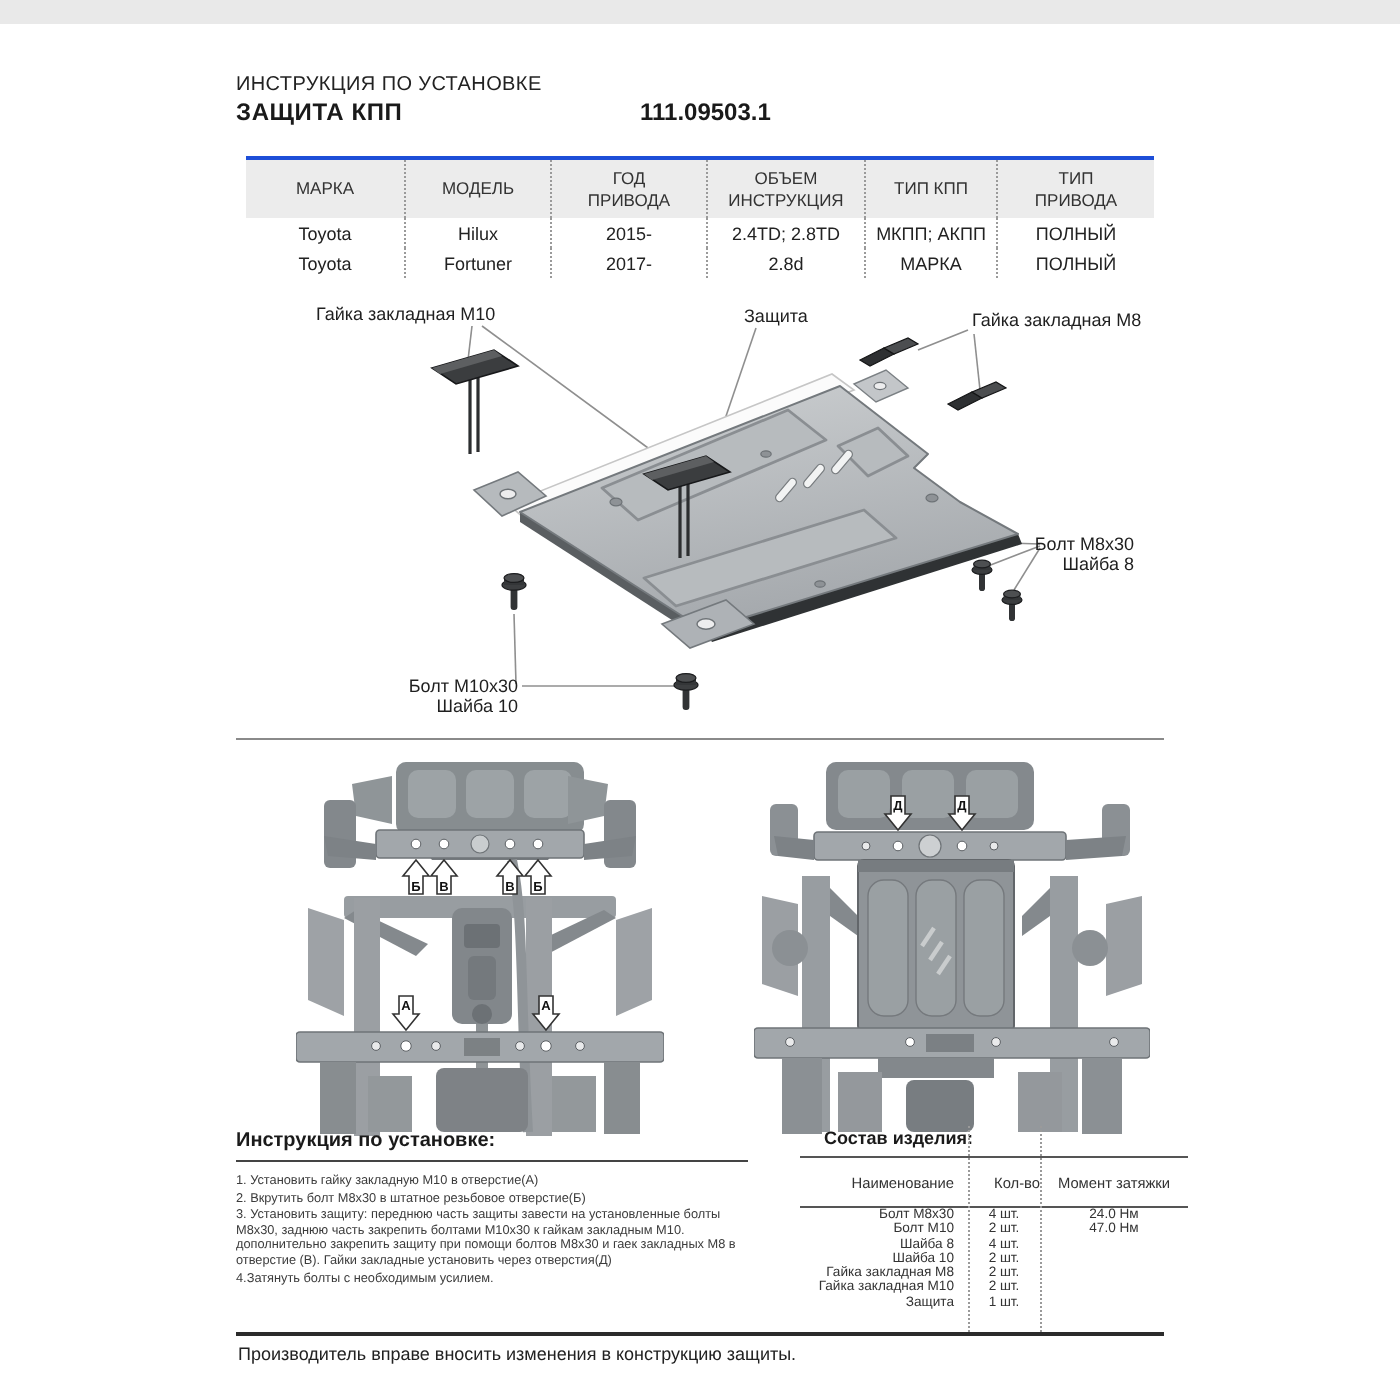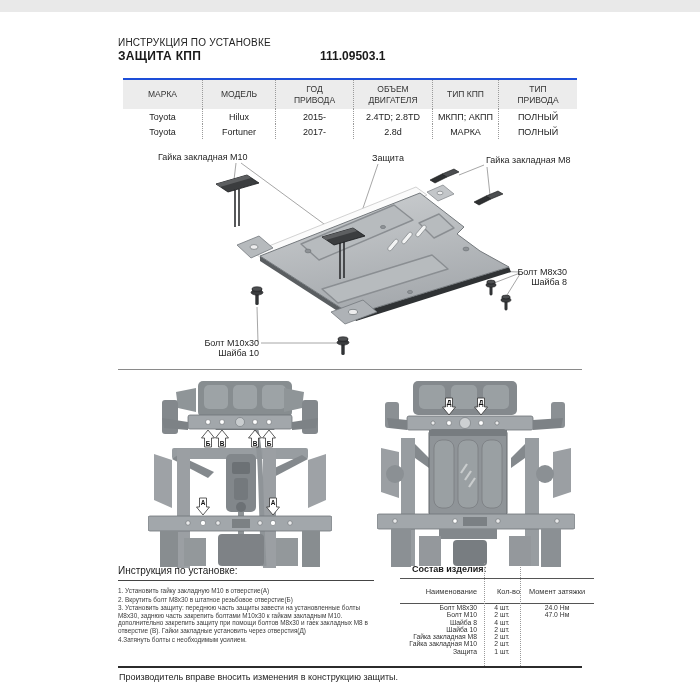--- a/index.html
+++ b/index.html
@@ -15,21 +15,21 @@
             grid-template-columns:79px 73px 78px 79px 66px 79px; }
   .vtable .hcell { background:#ececec; height:29px; display:flex; flex-direction:column; align-items:center; justify-content:center;
                    font-size:8.5px; color:#333; text-align:center; line-height:1.2; }
   .vtable .cell { height:15px; display:flex; align-items:center; justify-content:center; font-size:9px; color:#222; }
   .vtable .hcell + .hcell, .vtable .sep { border-left:1px dotted #9a9a9a; }
   .vtable .cl { border-left:1px dotted #9a9a9a; }
 
   .divider { position:absolute; left:118px; top:357px; width:464px; height:1px; background:#8a8a8a; }
 
   
-  .instr-title { position:absolute; left:118px; top:553px; width:256px; font-size:10px; font-weight:normal;
+  .instr-title { position:absolute; left:118px; top:553px; width:256px; font-size:10px; font-weight:bold;
                  padding-bottom:4px; border-bottom:1px solid #444; }
   .steps { position:absolute; left:118px; top:575px; width:254px; font-size:6.4px; line-height:7.6px; color:#3c3c3c; }
   .steps div { margin-bottom:1px; }
 
   
   .parts { position:absolute; left:400px; top:551px; width:194px; height:103px; }
   .parts .vline { position:absolute; top:0; bottom:0; width:0; border-left:1px dotted #9a9a9a; }
   .parts .vl1 { left:84px; } .parts .vl2 { left:120px; }
   .parts-title { font-size:9px; font-weight:bold; padding:1px 0 4px 12px; }
   .parts-head { display:flex; border-top:1.5px solid #555; border-bottom:1.5px solid #555; height:26px; align-items:center;
@@ -70,21 +70,21 @@
     <div class="hcell">
         <div>МОДЕЛЬ</div>
         <div></div>
       </div>
     <div class="hcell">
         <div>ГОД</div>
         <div>ПРИВОДА</div>
       </div>
     <div class="hcell">
         <div>ОБЪЕМ</div>
-        <div>ДВИГАТЕЛЯ</div>
+        <div>ИНСТРУКЦИЯ</div>
       </div>
     <div class="hcell">
         <div>ТИП КПП</div>
         <div></div>
       </div>
     <div class="hcell">
         <div>ТИП</div>
         <div>ПРИВОДА</div>
       </div>
 

